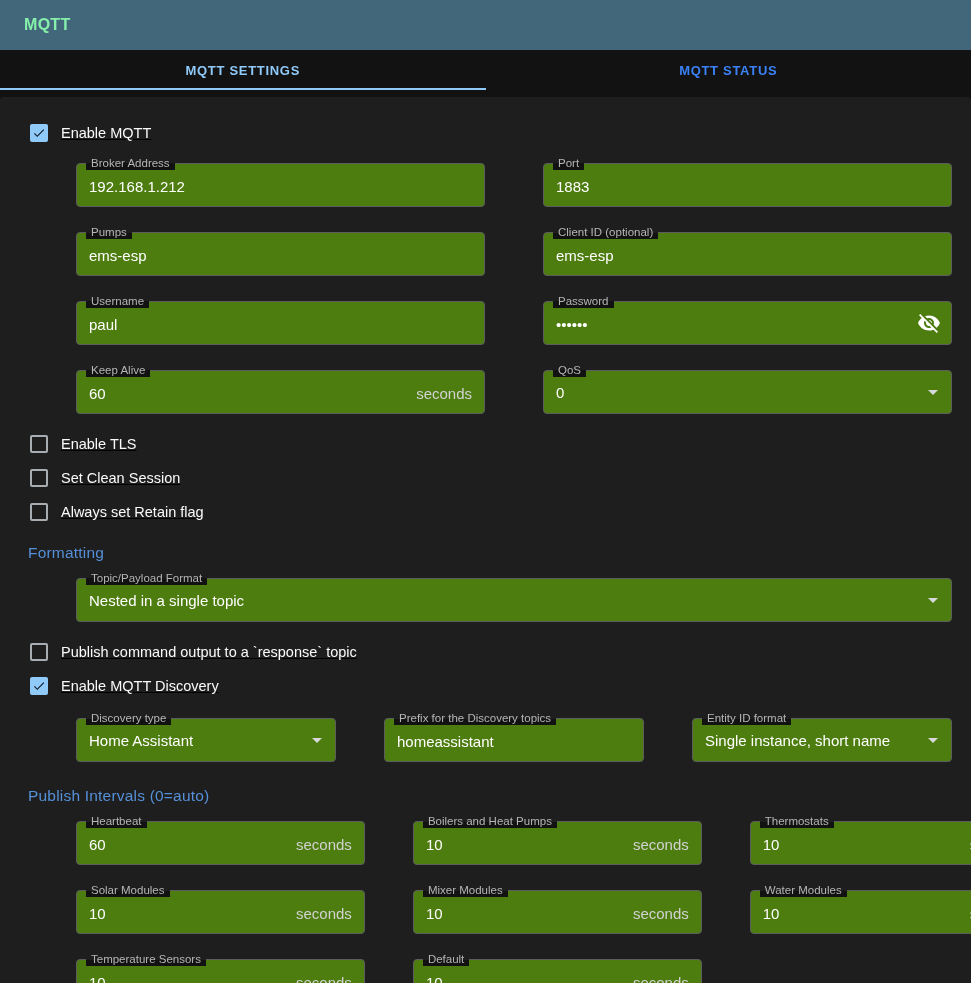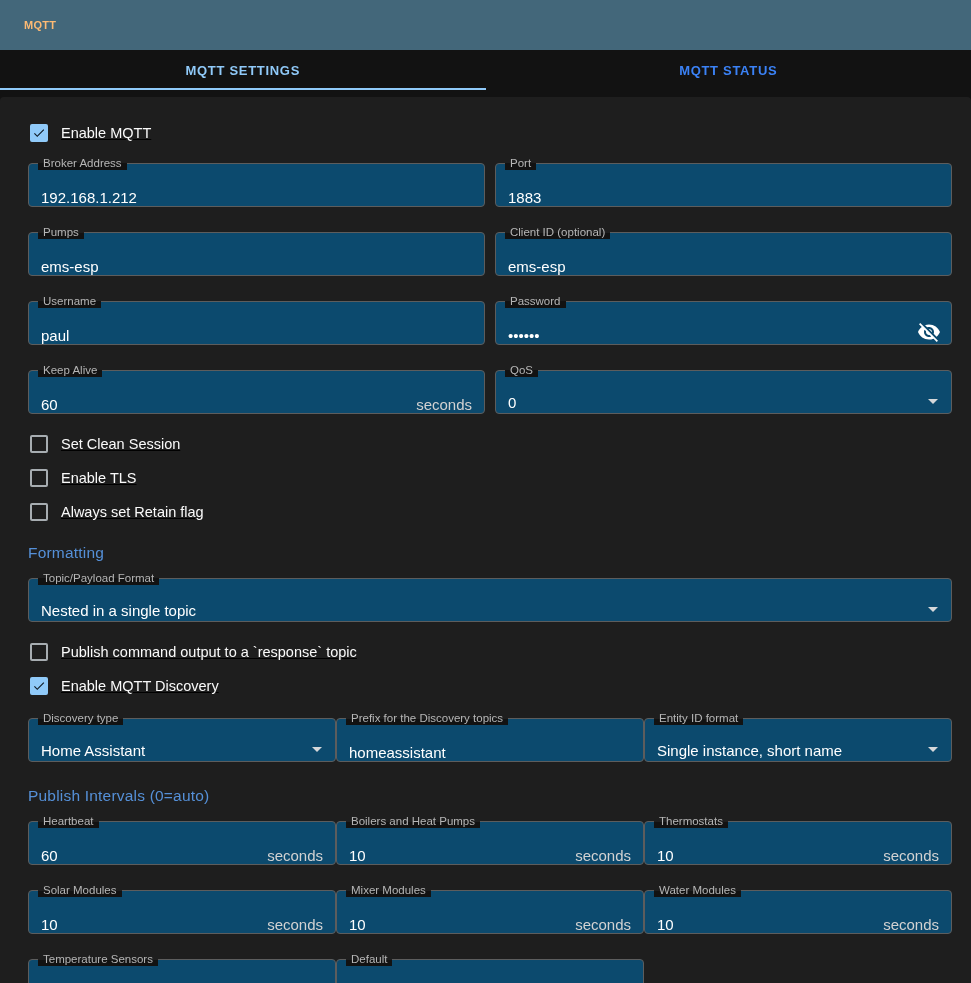--- a/index.html
+++ b/index.html
@@ -5,21 +5,21 @@
   * { box-sizing: border-box; }
   html, body { margin: 0; padding: 0; }
   body {
     width: 971px; height: 983px; overflow: hidden;
     background: #121212;
     font-family: "Liberation Sans", sans-serif;
     -webkit-font-smoothing: antialiased;
   }
   
   .appbar { height: 50px; background: #43677a; display: flex; align-items: center; padding: 0 24px; }
-  .appbar .title { color: #fdba74; font-size: 11px; font-weight: 600; letter-spacing: 0.3px; }
+  .appbar .title { color: #86efac; font-size: 16px; font-weight: 600; letter-spacing: 0.3px; }
 
   
   .tabs { height: 40px; display: flex; position: relative; background: #121212; }
   .tab { flex: 1; display: flex; align-items: center; justify-content: center;
          font-size: 13px; font-weight: 600; letter-spacing: 0.7px; color: #3b82f6; cursor: pointer; }
   .tab.active { color: #90caf9; }
   .tab-indicator { position: absolute; bottom: 0; left: 0; width: 50%; height: 2px; background: #90caf9; }
 
   
   .panel { margin-top: 7px; background: #1e1e1e; border-radius: 4px 4px 0 0;
@@ -38,21 +38,21 @@
 
   
   .row1 { display: block; margin-bottom: 18px; }
   .row2 { display: grid; grid-template-columns: 1fr 1fr; gap: 10px; margin-bottom: 25px; }
   .row3 { display: grid; grid-template-columns: 1fr 1fr 1fr; margin-bottom: 25px; }
   .row3.last { margin-bottom: 0; }
   .row2.mb-sm { margin-bottom: 18px; }
 
   
   .field { position: relative; height: 44px; border: 1px solid #5d5d5d; border-radius: 4px;
-           background: #0c4a6e; display: flex; align-items: flex-end; padding: 0 12px; }
+           background: #4d7c0f; display: flex; align-items: center; padding: 0 12px; margin-left: 48px; }
   .flabel { position: absolute; top: -7px; left: 9px; padding: 0 5px; font-size: 11.5px;
             line-height: 13px; color: #b6b6b6; white-space: nowrap;
             background: linear-gradient(#1e1e1e 50%, #121212 50%); }
   .fvalue { flex: 1; min-width: 0; border: 0; outline: 0; background: transparent;
             color: #ffffff; font-size: 15px; font-family: inherit; padding: 0; margin-top: 2px; }
   span.fvalue { line-height: 20px; }
   .suffix { color: #d2d2d2; font-size: 15px; margin-left: 8px; flex: none; margin-top: 2px; }
   .caret { width: 24px; height: 24px; fill: #d6d8da; flex: none; margin-right: -6px; }
   .adorn-btn { width: 24px; height: 24px; flex: none; cursor: pointer; margin-right: -2px; }
   .adorn-btn svg { width: 24px; height: 24px; fill: #ffffff; }
@@ -136,27 +136,27 @@
       <svg class="caret" viewBox="0 0 24 24">
           <path d="M7 10l5 5 5-5z"></path>
         </svg>
     </div>
   </div>
 
   <div class="cbrow">
     <span class="cb">
       
     </span>
+    <span class="cblabel">Enable TLS</span>
+  </div>
+  <div class="cbrow">
+    <span class="cb">
+      
+    </span>
     <span class="cblabel">Set Clean Session</span>
-  </div>
-  <div class="cbrow">
-    <span class="cb">
-      
-    </span>
-    <span class="cblabel">Enable TLS</span>
   </div>
   <div class="cbrow">
     <span class="cb">
       
     </span>
     <span class="cblabel">Always set Retain flag</span>
   </div>
 
   <h2 class="section-h">Formatting</h2>
 

